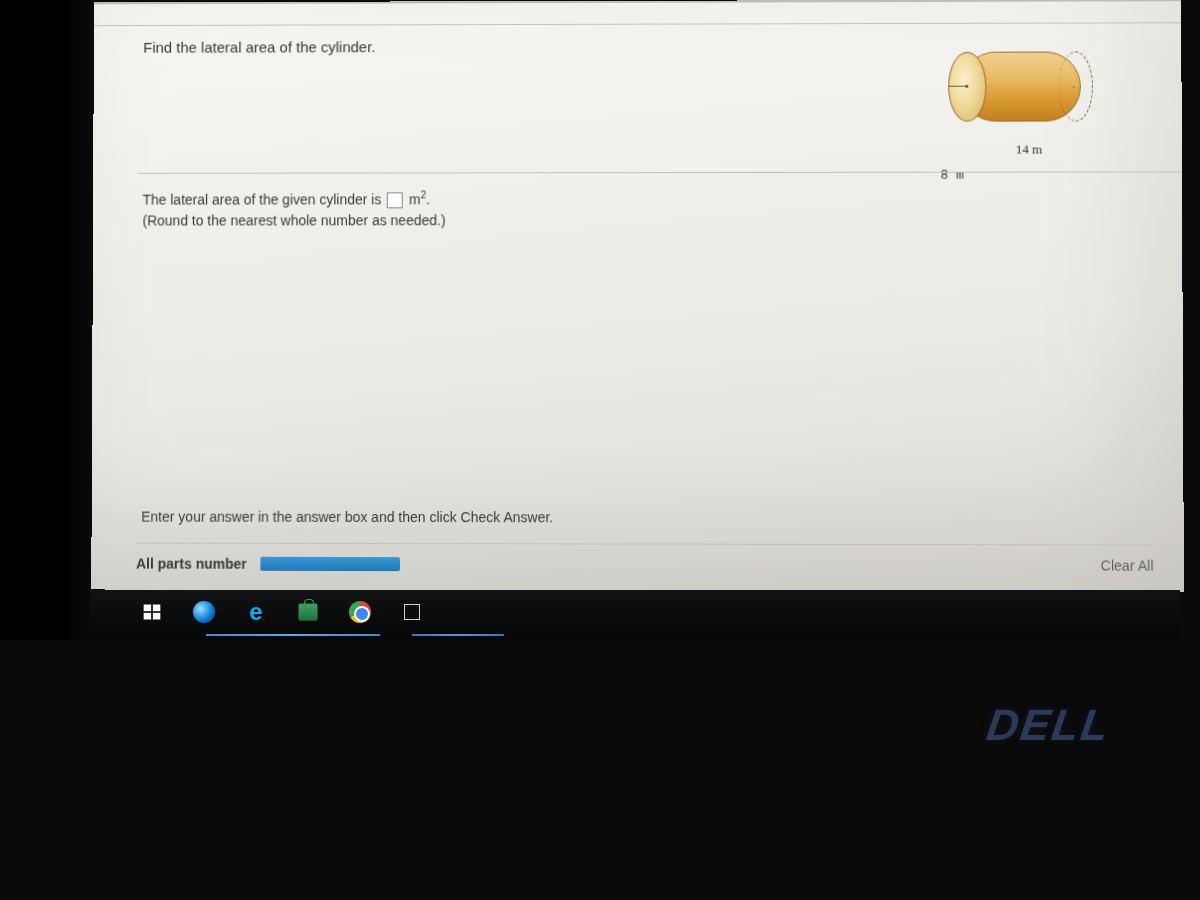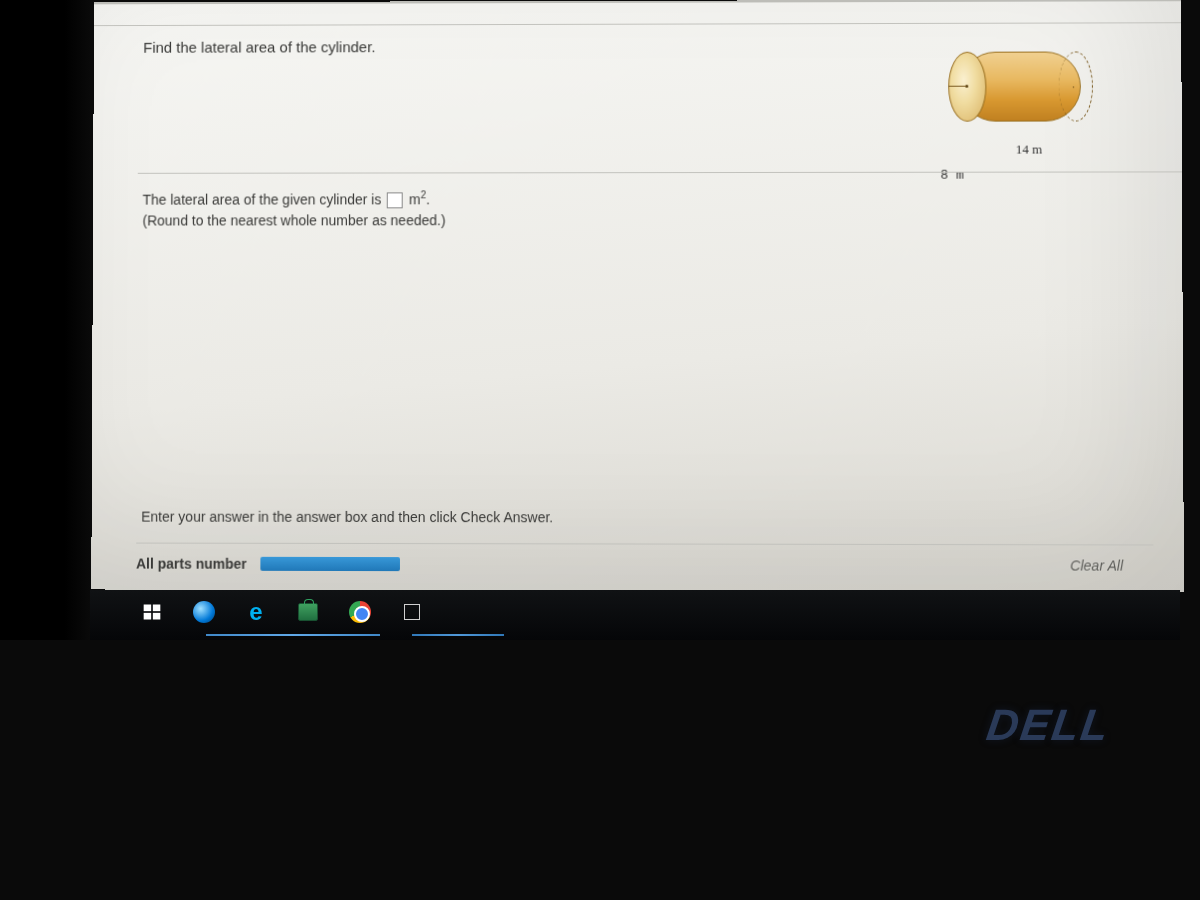--- a/index.html
+++ b/index.html
@@ -168,23 +168,21 @@
   }
   .progress-bar {
     width: 140px;
     height: 14px;
     background: linear-gradient(180deg, #3898d8 0%, #2078b8 100%);
     border-radius: 2px;
   }
   .clear-all {
     font-size: 14px;
     color: #5a5a56;
-    margin-right: 30px;
     text-shadow: 0 0 2px rgba(255,255,255,0.4);
-    font-style: italic;
   }
   
   .taskbar {
     position: absolute;
     top: 592px;
     left: 122px;
     height: 40px;
     display: flex;
     align-items: center;
     gap: 28px;

